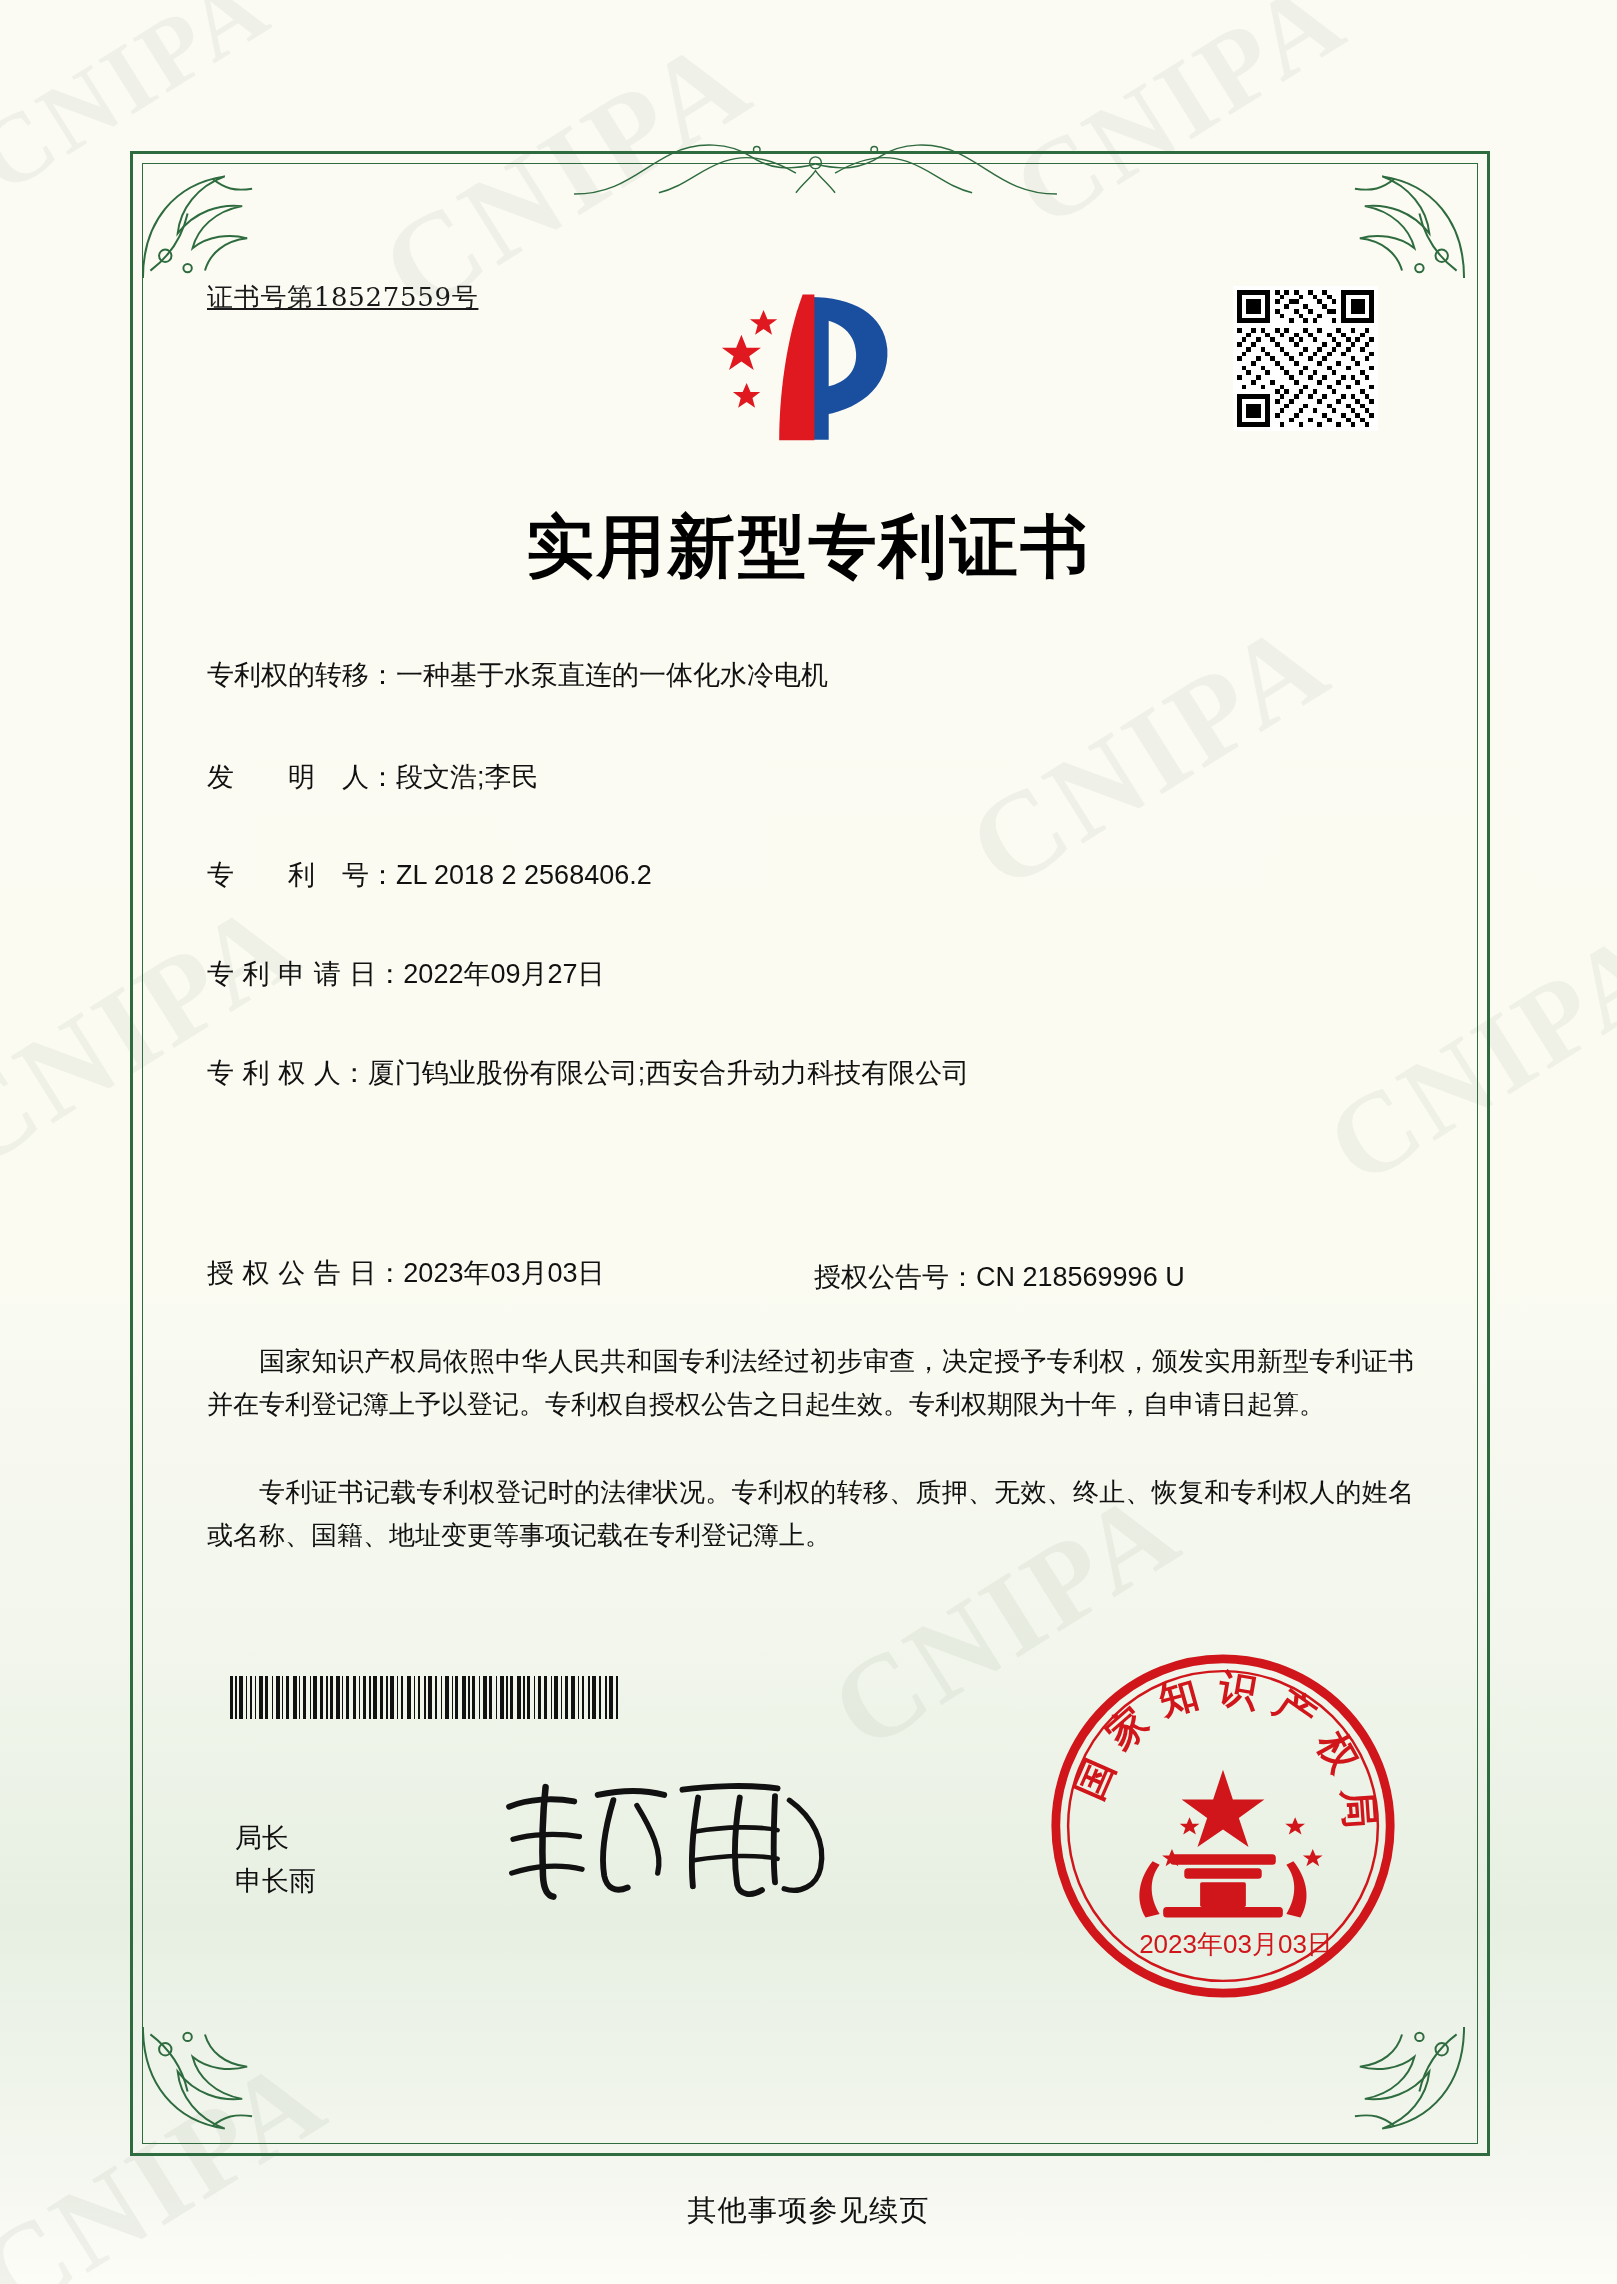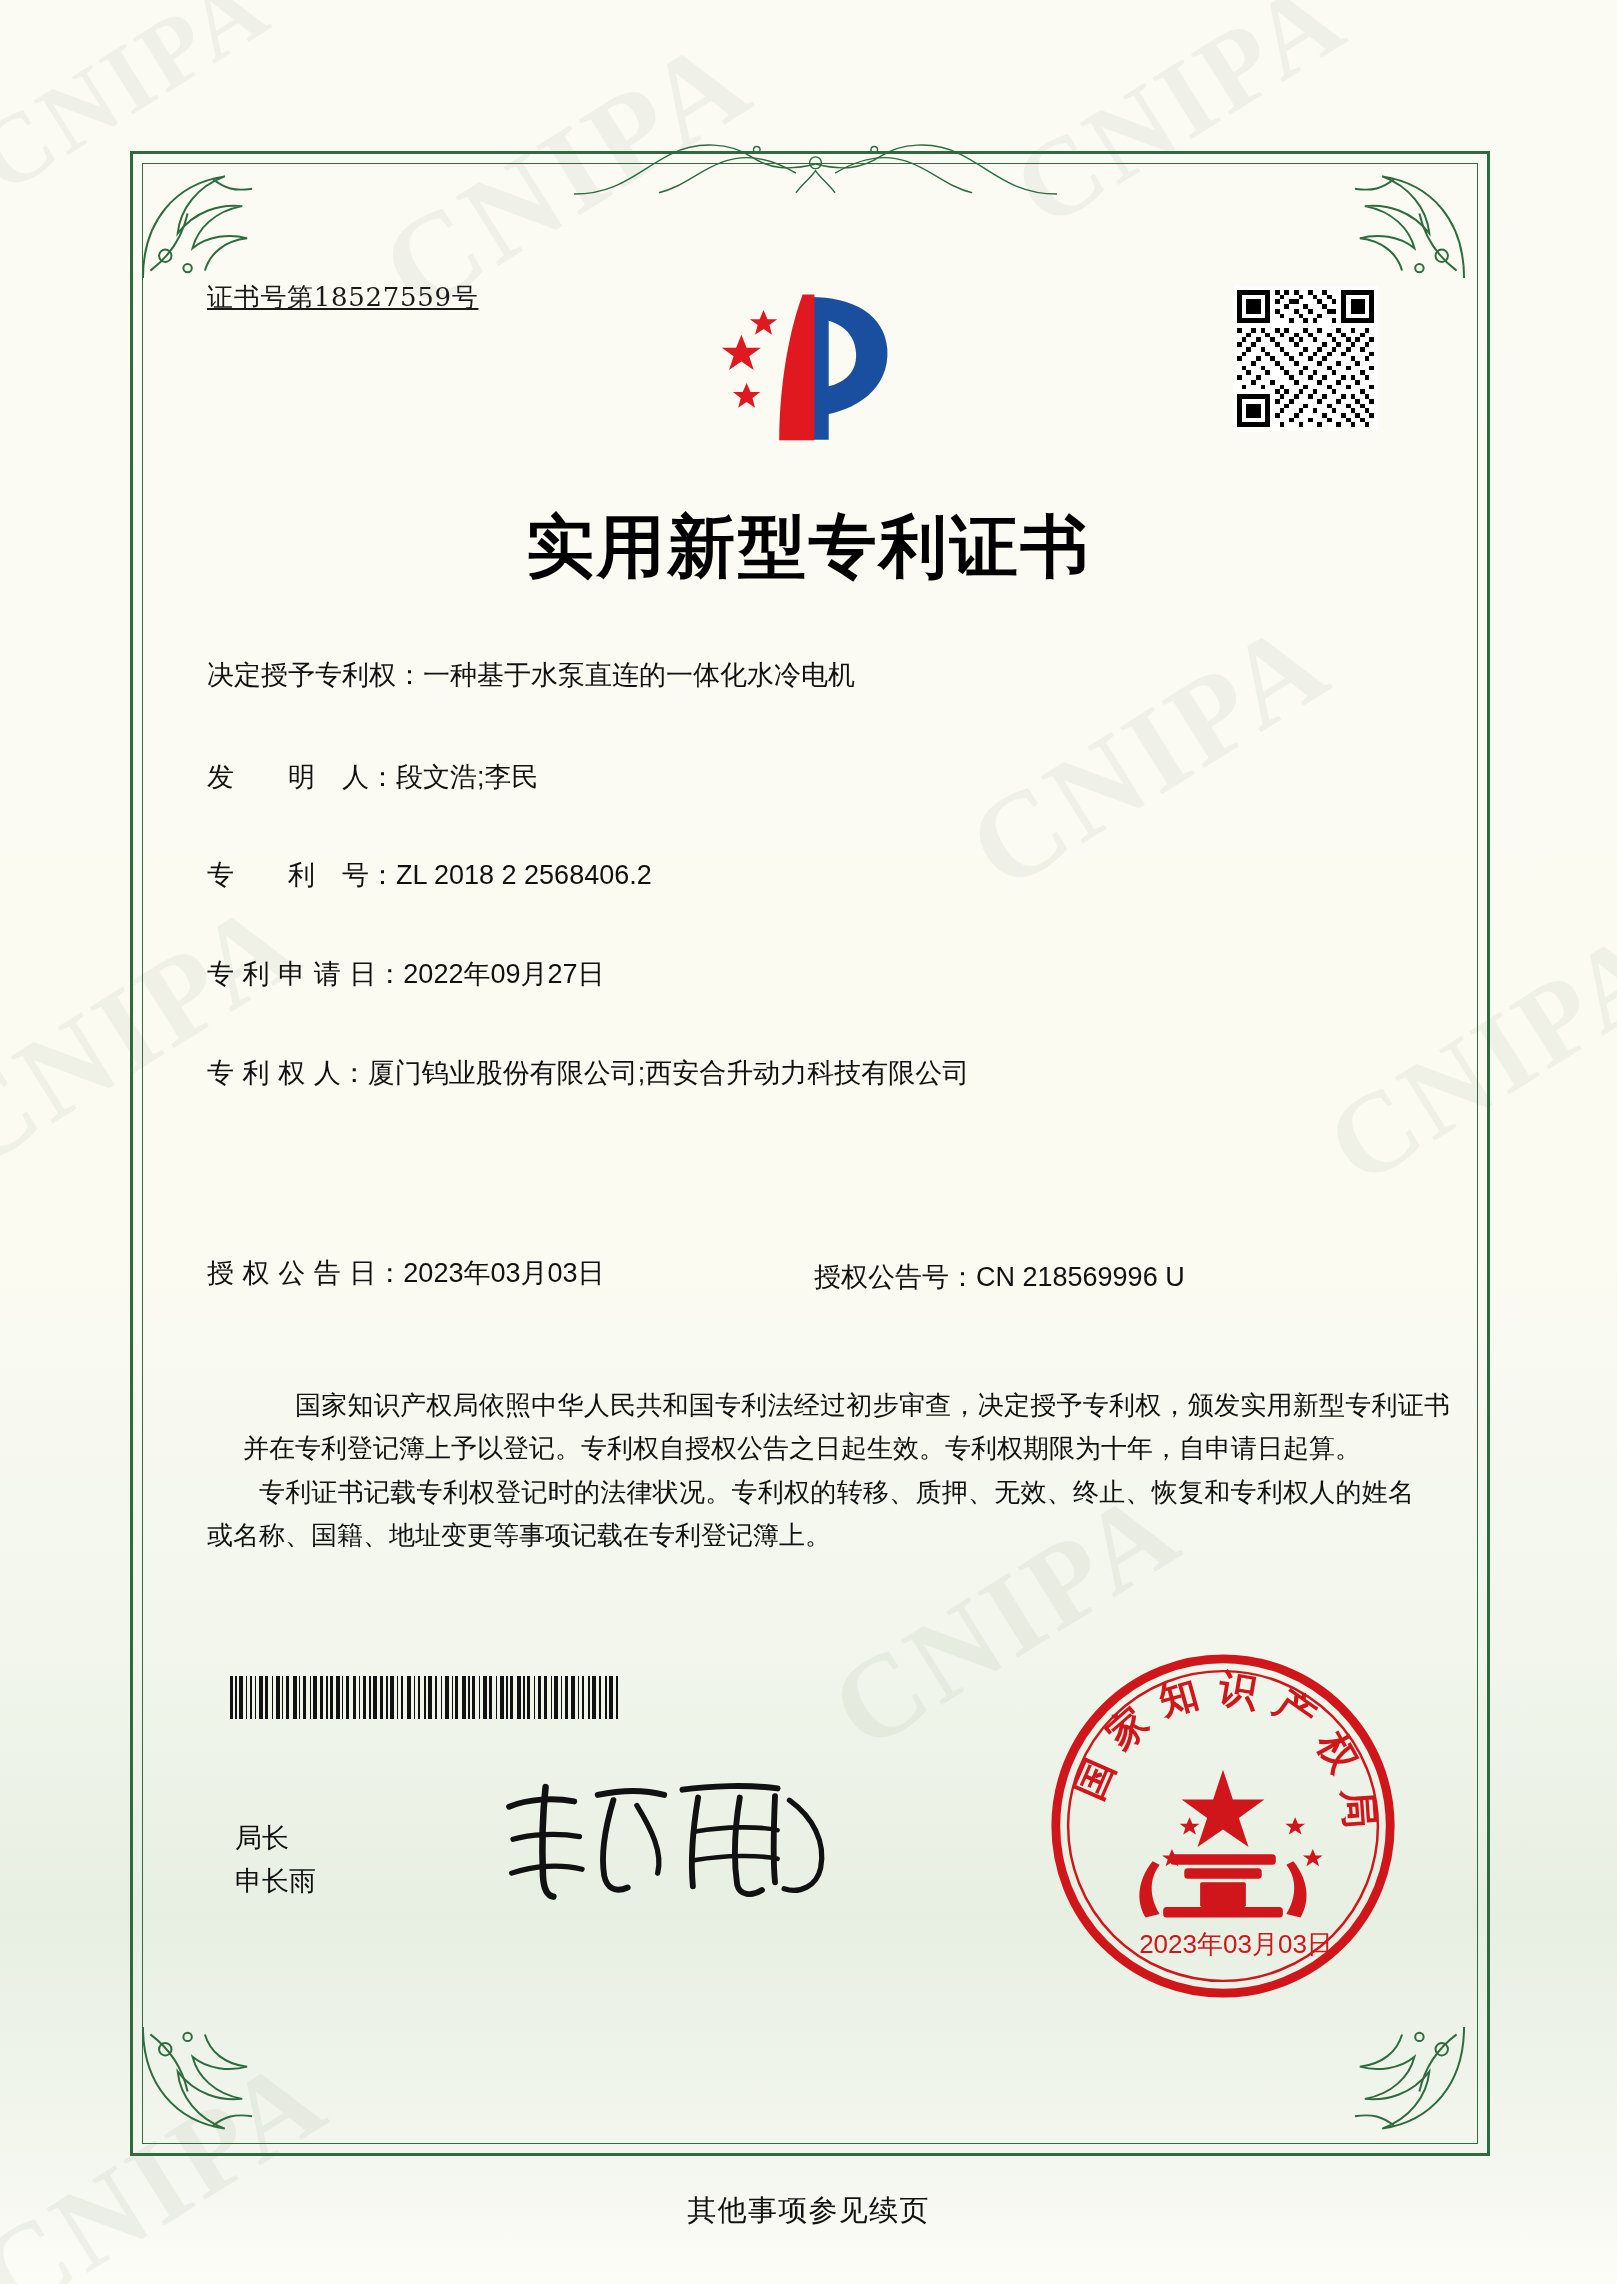--- a/index.html
+++ b/index.html
@@ -140,21 +140,21 @@
   .para {
     position: absolute;
     left: 207px;
     width: 1207px;
     font-size: 26px;
     line-height: 43px;
     color: #111;
     text-align: justify;
     text-indent: 52px;
   }
-  #p1 { top: 1384px; margin-left: 36px; }
+  #p1 { top: 1340px; }
   #p2 { top: 1471px; }
 
   
   #barcode {
     position: absolute;
     left: 230px; top: 1676px;
     width: 391px; height: 43px;
   }
   #barcode svg { width:100%; height:100%; display:block; }
 
@@ -492,21 +492,21 @@
           <rect x="21" y="28" width="1" height="1"></rect>
           <rect x="24" y="28" width="1" height="1"></rect>
           <rect x="27" y="28" width="1" height="1"></rect>
       </g>
     </svg>
   </div>
 
   <div id="docTitle">实用新型专利证书</div>
 
   <div class="field" id="f_name">
-    <span class="flabel">决定授予专利权：</span><span class="fvalue">一种基于水泵直连的一体化水冷电机</span>
+    <span class="flabel">专利权的转移：</span><span class="fvalue">一种基于水泵直连的一体化水冷电机</span>
   </div>
   <div class="field" id="f_inv">
     <span class="flabel">发　　明　人：</span><span class="fvalue">段文浩;李民</span>
   </div>
   <div class="field" id="f_patno">
     <span class="flabel">专　　利　号：</span><span class="fvalue">ZL 2018 2 2568406.2</span>
   </div>
   <div class="field" id="f_appd">
     <span class="flabel">专 利 申 请 日：</span><span class="fvalue">2022年09月27日</span>
   </div>

